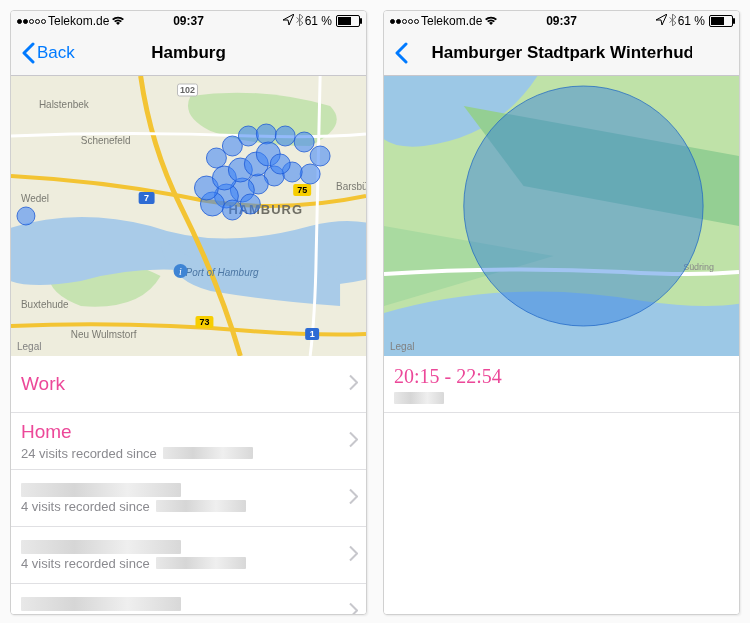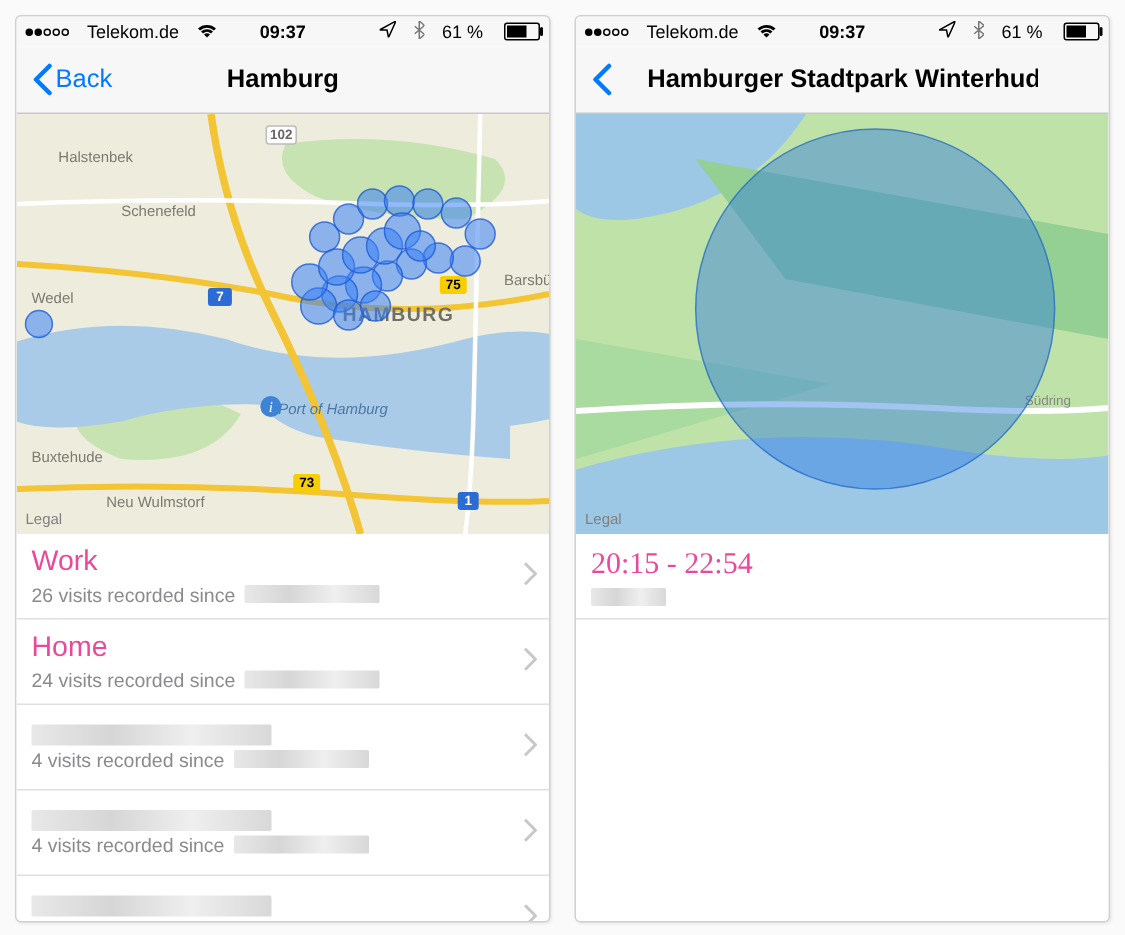--- a/index.html
+++ b/index.html
@@ -37,21 +37,21 @@
   .statusbar {
     height: 20px;
     display: flex;
     align-items: center;
     justify-content: space-between;
     padding: 0 6px;
     font-size: 12px;
     color: #000;
     background: #f7f7f7;
   }
-  .sb-left, .sb-right { display:flex; align-items:center; gap:12px; }
+  .sb-left, .sb-right { display:flex; align-items:center; gap:2px; }
   .sb-center { position:absolute; left:0; right:0; text-align:center; font-weight:600; font-size:12px; pointer-events:none;}
   .sig-dots { display:flex; gap:1px; }
   .sig-dots span {
     width:5px; height:5px; border-radius:50%; border:1px solid #000; box-sizing:border-box;
   }
   .sig-dots span.fill { background:#000; }
   .wifi { font-size:12px; line-height:1; }
   .battery {
     display:inline-block;
     width:22px; height:10px;
@@ -275,24 +275,20 @@
           <circle cx="240" cy="128" r="10"></circle>
         </g>
       </svg>
       <span class="legal">Legal</span>
     </div>
 
     <div class="list">
 
       <div class="cell">
         <span class="title-l">Work</span>
-        <span class="sub">
-          <span>26 visits recorded since</span>
-          <span class="redacted med"></span>
-        </span>
         <span class="chev"><svg viewBox="0 0 10 16">
               <path d="M2 1 L9 8 L2 15" fill="none" stroke="#c7c7cc" stroke-width="2"></path>
             </svg></span>
       </div>
 
       <div class="cell">
         <span class="title-l">Home</span>
         <span class="sub">
           <span>24 visits recorded since</span>
           <span class="redacted med"></span>

